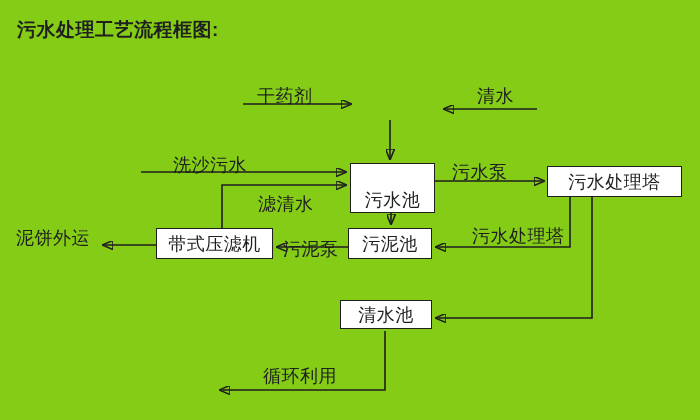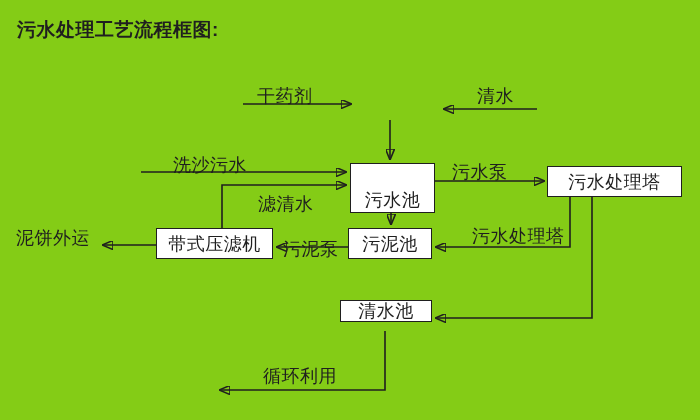--- a/index.html
+++ b/index.html
@@ -84,21 +84,21 @@
     </div>
   <div class="node" style="left:547px; top:166px; width:135px; height:31px;">
       <span>污水处理塔</span>
     </div>
   <div class="node" style="left:348px; top:228px; width:84px;  height:31px;">
       <span>污泥池</span>
     </div>
   <div class="node" style="left:156px; top:228px; width:117px; height:31px;">
       <span>带式压滤机</span>
     </div>
-  <div class="node" style="left:340px; top:300px; width:92px;  height:22px;">
+  <div class="node" style="left:340px; top:300px; width:92px;  height:29px;">
       <span>清水池</span>
     </div>
 
   <div class="edge-label" style="left:257px; top:84px;font-family:Liberation Serif, serif;">干药剂</div>
   <div class="edge-label" style="left:477px; top:84px;">清水</div>
   <div class="edge-label" style="left:173px; top:153px;">洗沙污水</div>
   <div class="edge-label" style="left:452px; top:160px;">污水泵</div>
   <div class="edge-label" style="left:258px; top:192px;">滤清水</div>
   <div class="edge-label" style="left:283px; top:225px;margin-top:12px;">污泥泵</div>
   <div class="edge-label" style="left:472px; top:224px;">污水处理塔</div>

